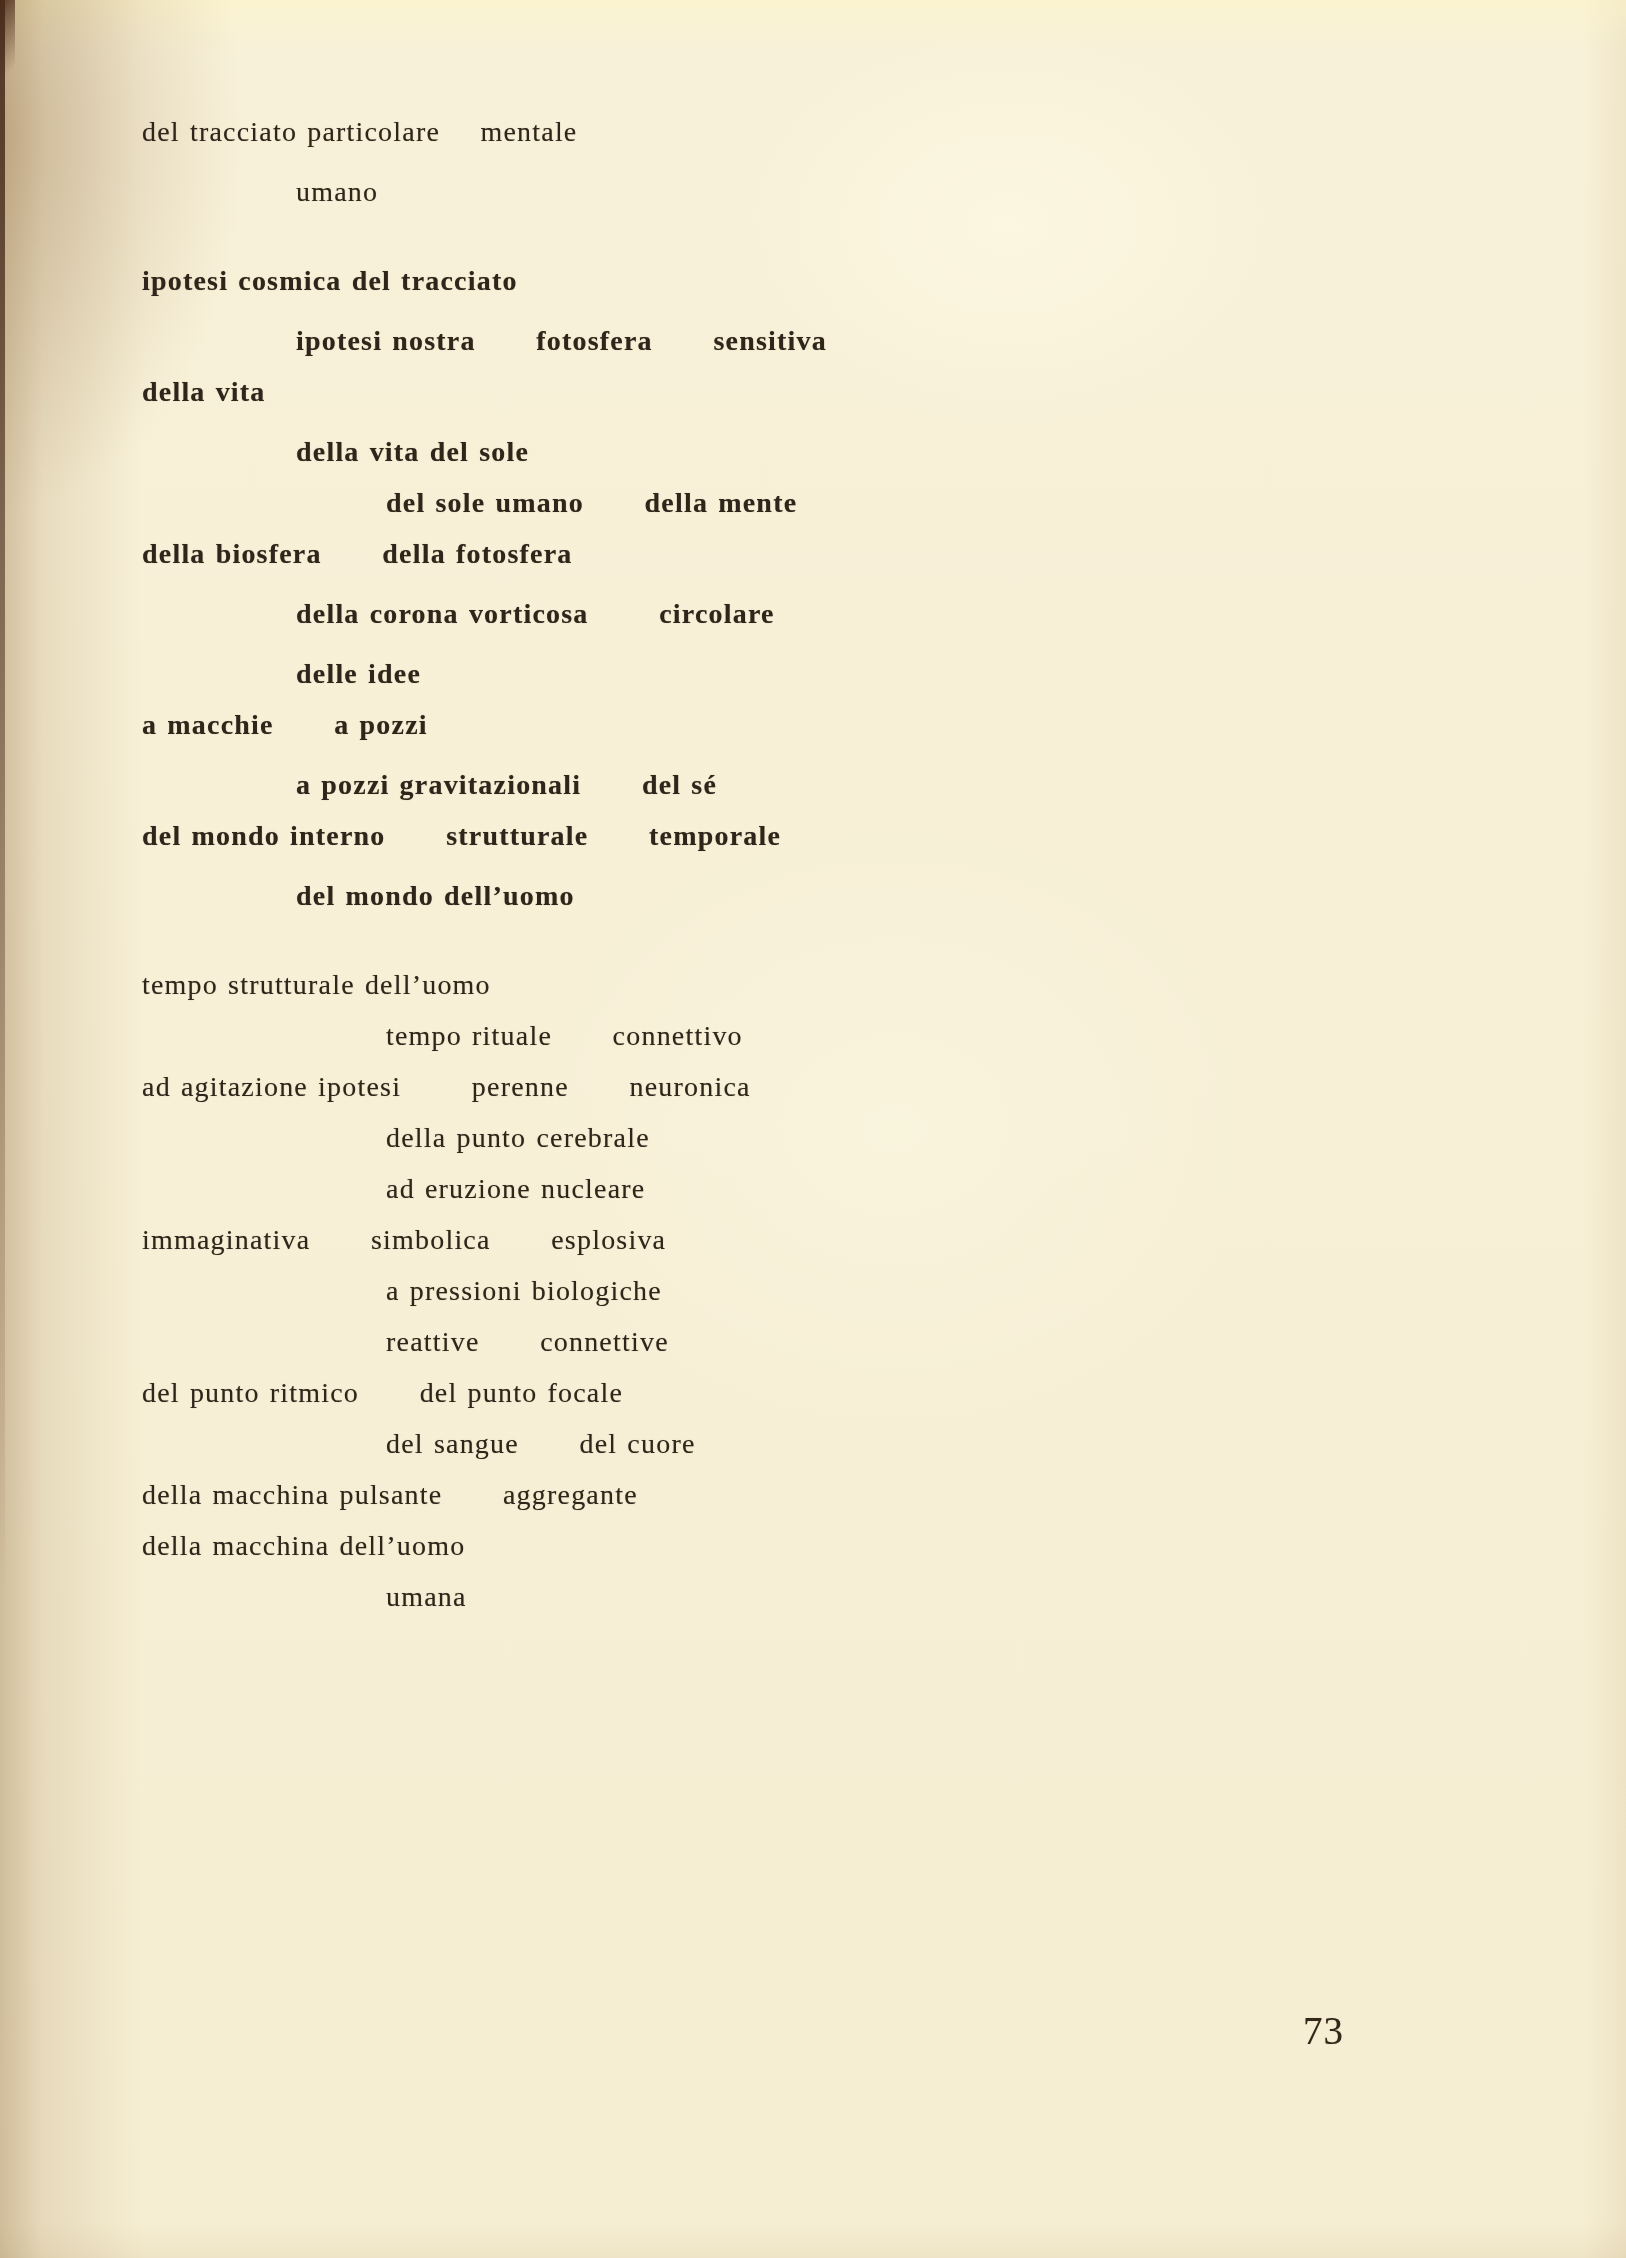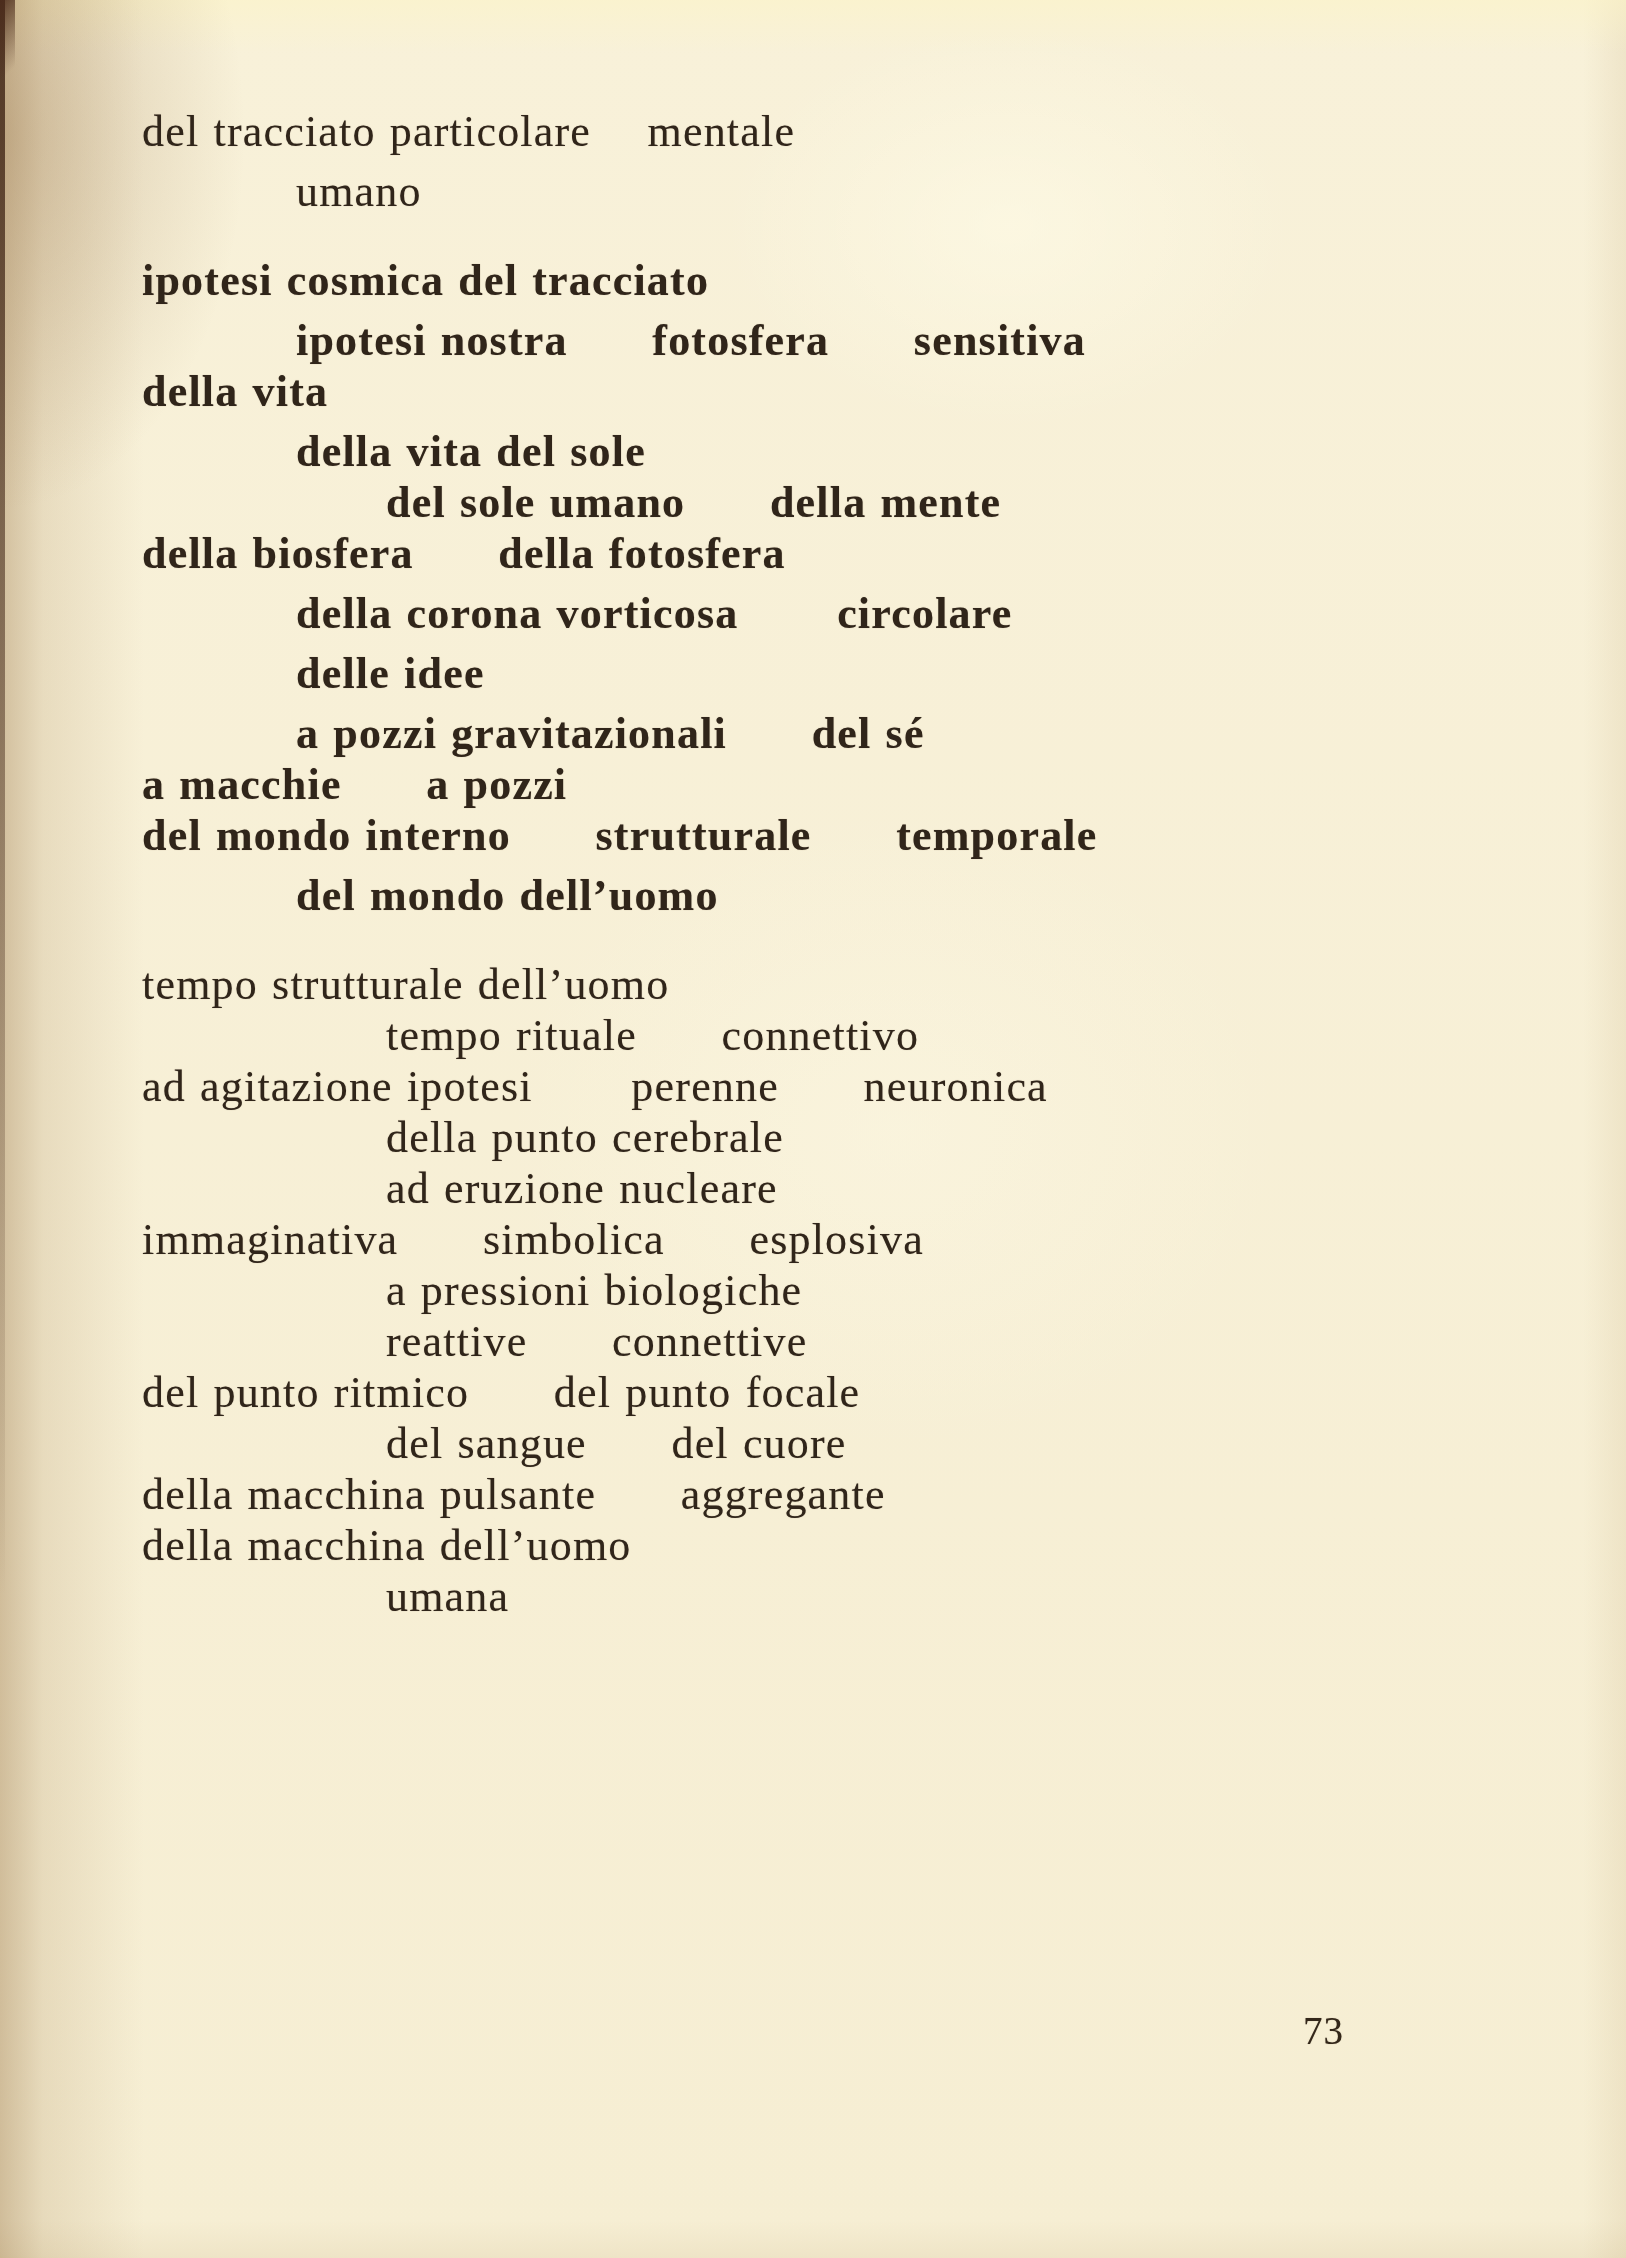--- a/index.html
+++ b/index.html
@@ -38,21 +38,21 @@
     position: absolute;
     left: 0; top: 0;
     width: 15.4px; height: 81px;
     background: linear-gradient(135deg, rgba(74,42,26,.85), rgba(74,42,26,0) 85%);
   }
   .poem {
     position: absolute;
     left: 142px;
     top: 106px;
     width: 1249px;
-    font-size: 44px;
+    font-size: 28px;
     line-height: 51px;
     letter-spacing: 1.2px;
     word-spacing: 1.9px;
     text-shadow: 0 0 1px rgba(62,42,22,.35);
   }
   .stanza { margin: 0; }
   .stanza.gap-sm { margin-top: 38px; font-weight: bold; }
   .stanza.gap-lg { margin-top: 38px; }
   .ln {
     white-space: pre;
@@ -88,22 +88,22 @@
 
     <div class="stanza gap-sm">
       <div class="ln i0">ipotesi cosmica del tracciato</div>
       <div class="ln i1">ipotesi nostra      fotosfera      sensitiva</div>
       <div class="ln i0">della vita</div>
       <div class="ln i1">della vita del sole</div>
       <div class="ln i2">del sole umano      della mente</div>
       <div class="ln i0">della biosfera      della fotosfera</div>
       <div class="ln i1">della corona vorticosa       circolare</div>
       <div class="ln i1">delle idee</div>
+      <div class="ln i0">a macchie      a pozzi</div>
       <div class="ln i1">a pozzi gravitazionali      del sé</div>
-      <div class="ln i0">a macchie      a pozzi</div>
       <div class="ln i0">del mondo interno      strutturale      temporale</div>
       <div class="ln i1">del mondo dell’uomo</div>
     </div>
 
     <div class="stanza gap-lg">
       <div class="ln i0">tempo strutturale dell’uomo</div>
       <div class="ln i2">tempo rituale      connettivo</div>
       <div class="ln i0">ad agitazione ipotesi       perenne      neuronica</div>
       <div class="ln i2">della punto cerebrale</div>
       <div class="ln i2">ad eruzione nucleare</div>

